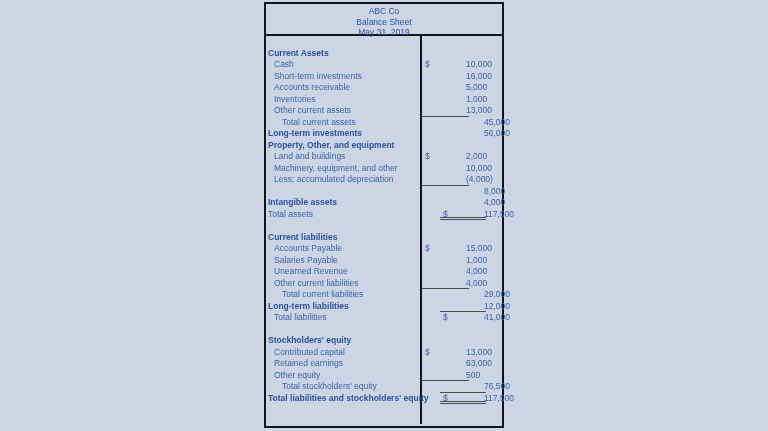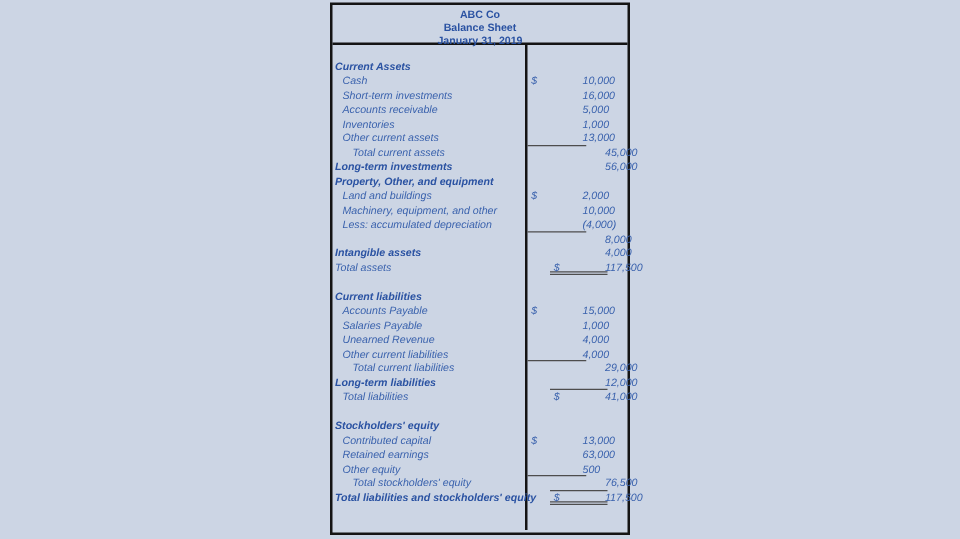--- a/index.html
+++ b/index.html
@@ -25,29 +25,28 @@
     border:2px solid var(--border);
     background:var(--bg);
   }
   .sheet-header{
     height:32px;
     border-bottom:2px solid var(--border);
     text-align:center;
     padding-top:2px;
   }
   .sheet-header div{
-    font-weight:700;
+    font-weight:400;
     color:var(--bold-text);
     line-height:10.5px;
     white-space:nowrap;
   }
   .sheet-body{
     position:relative;
     height:388px;
-    font-style:italic;
   }
   .col-divider{
     position:absolute;
     left:154px; top:0; bottom:0;
     width:2px;
     background:var(--border);
   }
   .row{
     position:relative;
     height:11.5px;
@@ -82,21 +81,21 @@
   .cell.u{border-bottom:1.2px solid var(--rule);}
   .cell.du{border-bottom:3px double var(--rule);}
 </style>
 </head>
 <body>
 
 <div class="sheet">
   <div class="sheet-header">
     <div>ABC Co</div>
     <div>Balance Sheet</div>
-    <div>January 31, 2019</div>
+    <div>May 31, 2019</div>
   </div>
   <div class="sheet-body" id="rows">
     <div class="col-divider"></div>
   <div class="row"></div>
       <div class="row bold">
         <span class="label ind0">Current Assets</span>
       </div>
       <div class="row">
         <span class="label ind1">Cash</span>
         <div class="cell c1">

